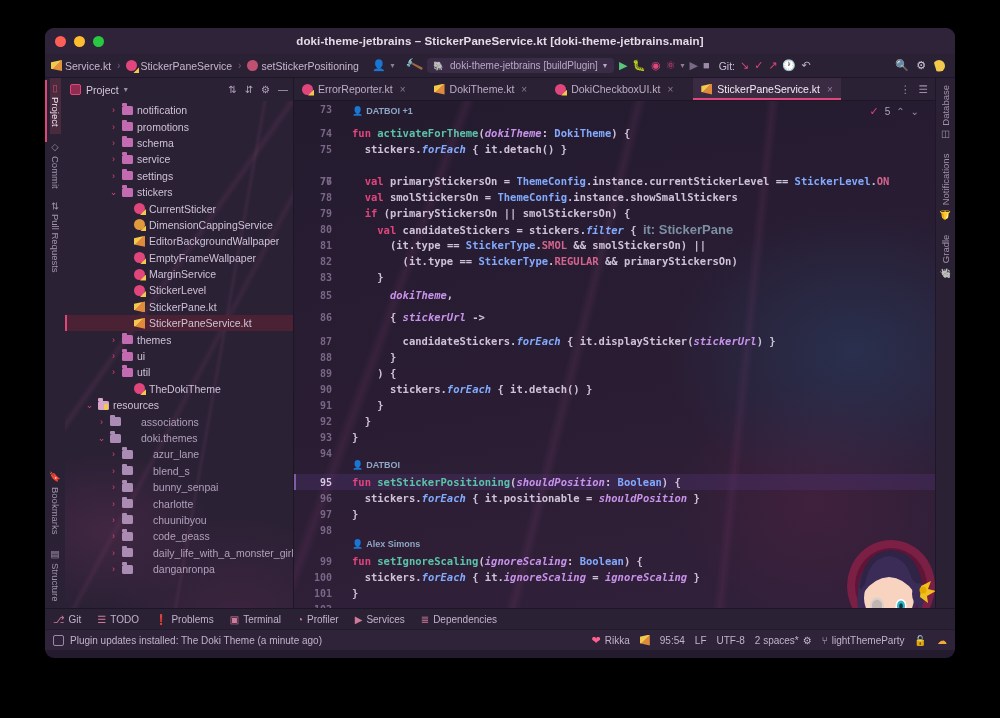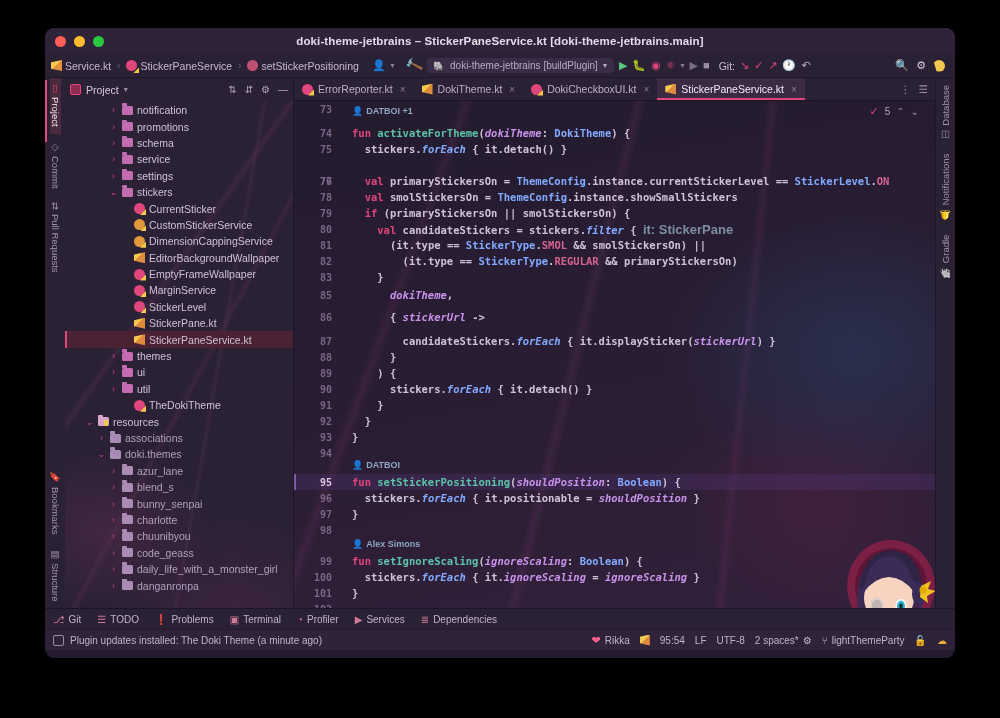--- a/index.html
+++ b/index.html
@@ -165,27 +165,27 @@
     width: 11px; height: 11px; flex: none; border-radius: 50%;
     background: #e0457b; position: relative;
   }
   .cls-ic:after {
     content: ""; position: absolute; right: -1px; bottom: -1px;
     width: 6px; height: 6px; background: #f2c94c;
     clip-path: polygon(0 100%, 100% 0, 100% 100%);
   }
   .cls-ic.orange { background: #e09a3c; }
   .lbl { overflow: hidden; text-overflow: clip; }
-  .lbl.dim { color: #b0a0bb; }
+  .lbl.dim { color: #b0a0bb; margin-left: 16px; }
 
   
   .editor-col { flex: 1 1 auto; display: flex; flex-direction: column; min-width: 0; }
   .tabs {
     height: 23px; background: #2b2135; display: flex; align-items: stretch;
-    font-size: 10.5px; flex: none; border-bottom: 1px solid #1d1627;
+    font-size: 10.5px; flex: none; border-bottom: 1px solid #1d1627; gap: 12px;
   }
   .tab {
     display: flex; align-items: center; gap: 5px; padding: 0 8px;
     color: #bdaec7; position: relative; white-space: nowrap;
   }
   .tab.active { background: #3b2b42; color: #f2eaf6; }
   .tab.active:after {
     content: ""; position: absolute; left: 0; right: 0; bottom: 0; height: 2px;
     background: #e0457b;
   }
@@ -410,26 +410,20 @@
                 <span style="width:40px;flex:none"></span>
                 <span class="arrow">⌄</span>
                 <span class="fold pink"></span>
                 <span class="lbl">stickers</span>
               </div>
               <div class="row">
                 <span style="width:52px;flex:none"></span>
                 <span class="arrow blank">›</span>
                 <span class="cls-ic"></span>
                 <span class="lbl">CurrentSticker</span>
-              </div>
-              <div class="row">
-                <span style="width:52px;flex:none"></span>
-                <span class="arrow blank">›</span>
-                <span class="cls-ic orange"></span>
-                <span class="lbl">CustomStickerService</span>
               </div>
               <div class="row">
                 <span style="width:52px;flex:none"></span>
                 <span class="arrow blank">›</span>
                 <span class="cls-ic orange"></span>
                 <span class="lbl">DimensionCappingService</span>
               </div>
               <div class="row">
                 <span style="width:52px;flex:none"></span>
                 <span class="arrow blank">›</span>

